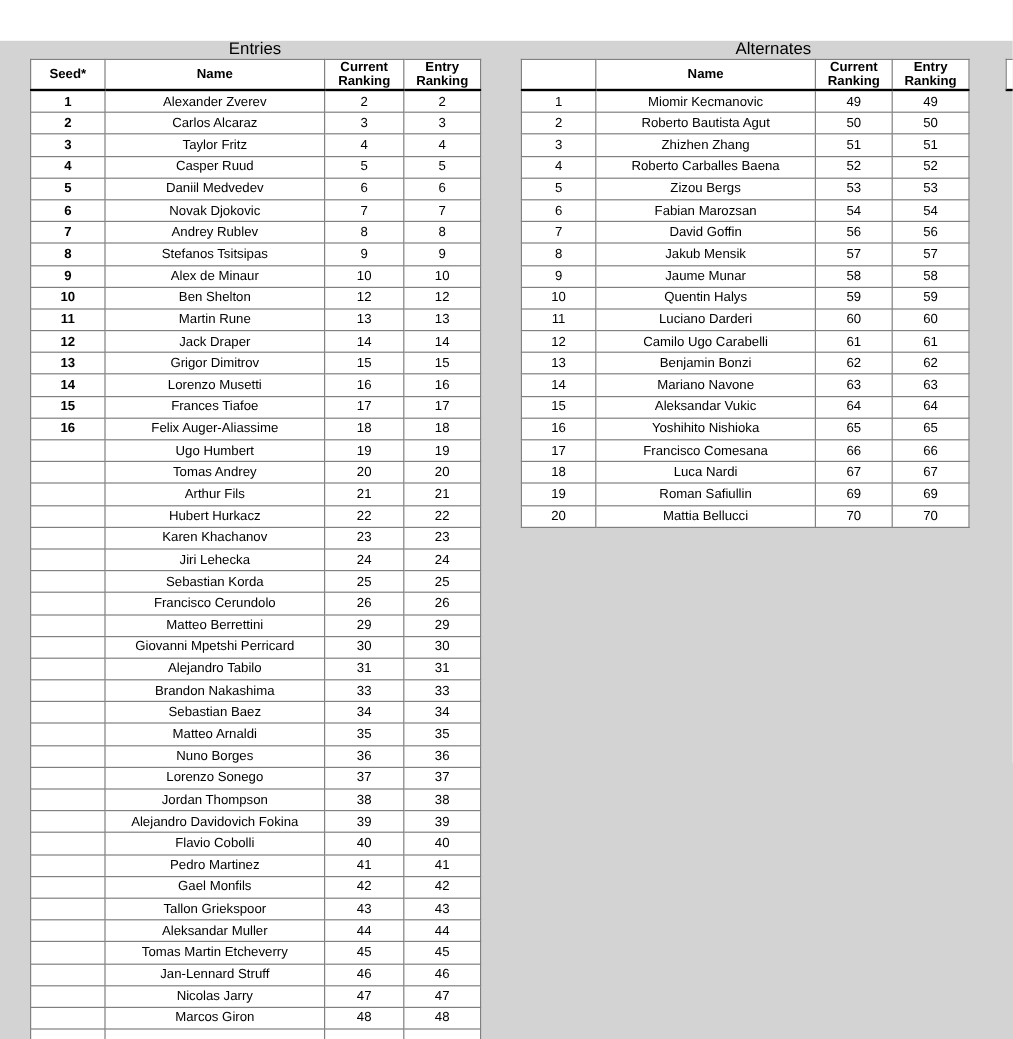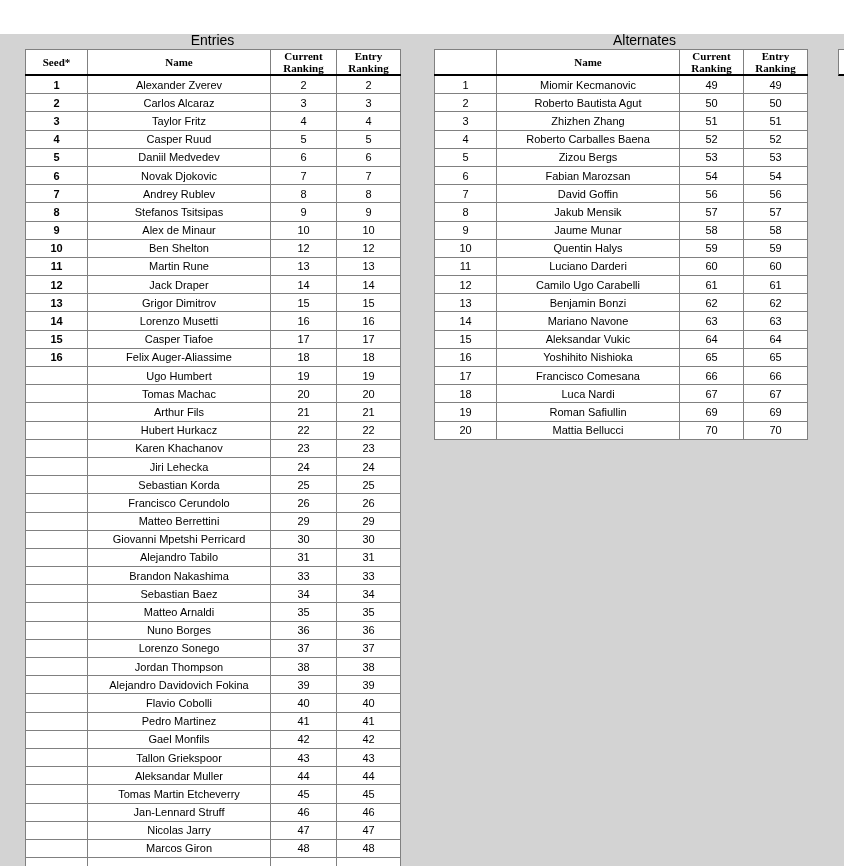--- a/index.html
+++ b/index.html
@@ -36,21 +36,20 @@
     vertical-align:middle;
     padding:0 2px;
     overflow:hidden;
   }
   table.grid th{
     height:24px;
     font-weight:bold;
     line-height:12px;
     border-bottom:2px solid #000;
     white-space:normal;
-    font-family:Liberation Serif, serif;
   }
   table.grid td{
     height:17.2px;
     white-space:nowrap;
   }
   table.entries td:first-child{font-weight:bold;}
 
   table.entries col:nth-child(1){width:62px;}
   table.entries col:nth-child(2){width:183px;}
   table.entries col:nth-child(3){width:66px;}
@@ -172,39 +171,39 @@
           <td>15</td>
         </tr>
         <tr>
           <td>14</td>
           <td>Lorenzo Musetti</td>
           <td>16</td>
           <td>16</td>
         </tr>
         <tr>
           <td>15</td>
-          <td>Casper Tiafoe</td>
+          <td>Frances Tiafoe</td>
           <td>17</td>
           <td>17</td>
         </tr>
         <tr>
           <td>16</td>
           <td>Felix Auger-Aliassime</td>
           <td>18</td>
           <td>18</td>
         </tr>
         <tr>
           <td></td>
           <td>Ugo Humbert</td>
           <td>19</td>
           <td>19</td>
         </tr>
         <tr>
           <td></td>
-          <td>Tomas Machac</td>
+          <td>Tomas Andrey</td>
           <td>20</td>
           <td>20</td>
         </tr>
         <tr>
           <td></td>
           <td>Arthur Fils</td>
           <td>21</td>
           <td>21</td>
         </tr>
         <tr>

